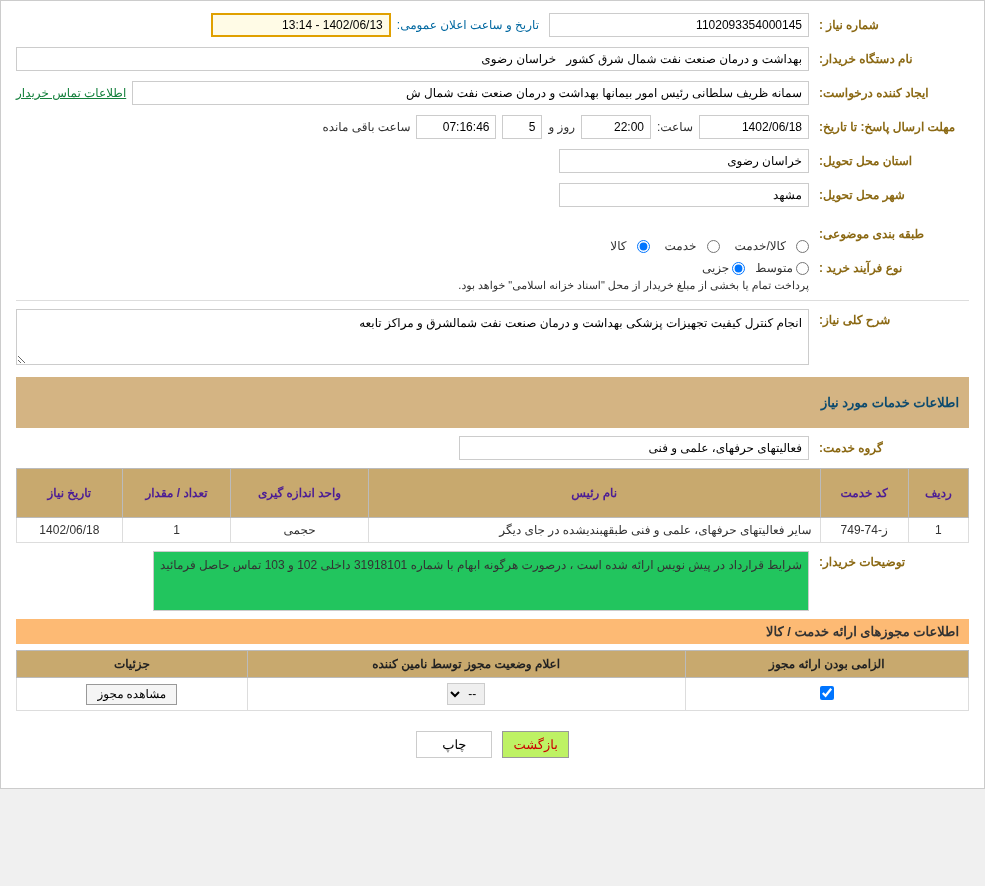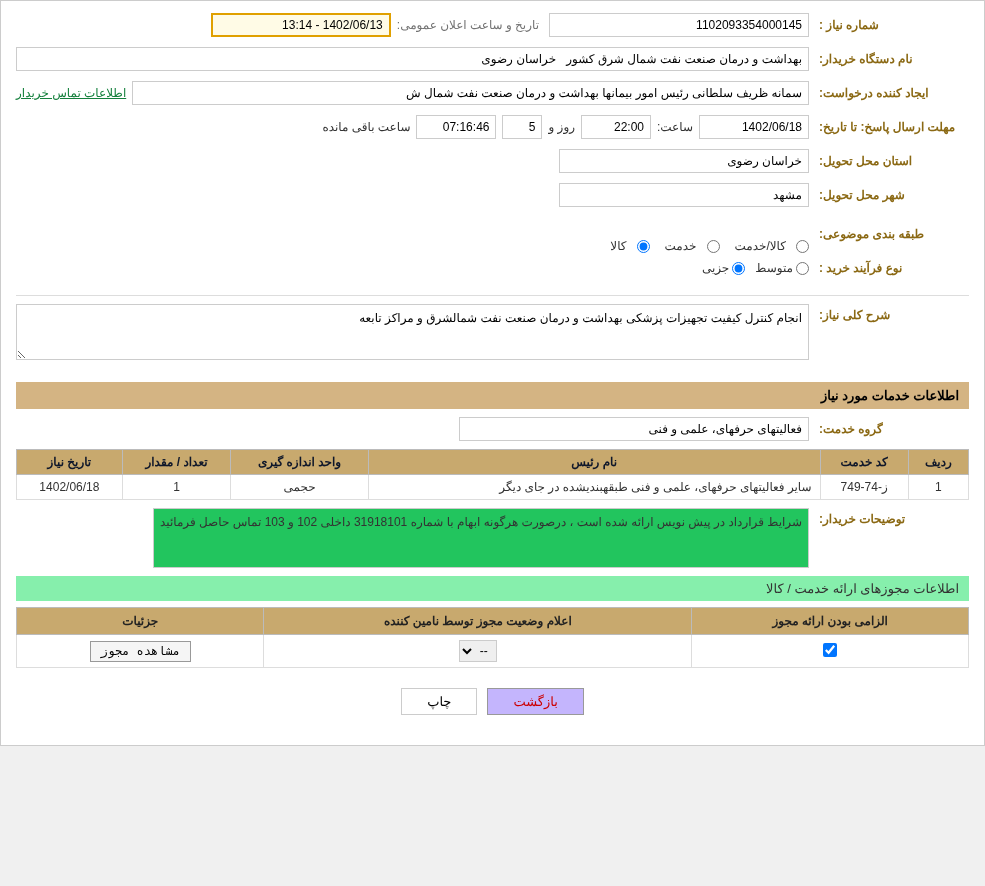--- a/index.html
+++ b/index.html
@@ -65,25 +65,25 @@
       font-family: Tahoma, Arial, sans-serif;
       direction: rtl;
     }
     .link-blue {
       color: #15803d;
       text-decoration: underline;
       cursor: pointer;
     }
     .section-header {
       background: #d4b483;
-      padding: 6px 10px;
+      padding: 18px 10px;
       font-weight: bold;
       font-size: 13px;
-      color: #000000;
-      margin: 22px 0 6px 0;
+      color: #0c4a6e;
+      margin: 12px 0 6px 0;
       text-align: right;
     }
     .date-time-row {
       display: flex;
       align-items: center;
       gap: 4px;
       flex-direction: row-reverse;
       justify-content: flex-end;
     }
     .radio-group {
@@ -125,24 +125,24 @@
       text-align: right;
     }
     .services-table {
       width: 100%;
       border-collapse: collapse;
       margin-top: 6px;
     }
     .services-table th {
       background: #c8a96e;
       border: 1px solid #bbb;
-      padding: 5px 8px;
+      padding: 17px 8px;
       text-align: center;
       font-size: 12px;
-      color: #0f172a;
+      color: #4c1d95;
     }
     .services-table td {
       border: 1px solid #ddd;
       padding: 5px 8px;
       text-align: center;
       font-size: 12px;
       background: #fff;
     }
     .services-table tr:nth-child(even) td {
       background: #f9f5ee;
@@ -175,21 +175,21 @@
       text-align: center;
       font-size: 12px;
       background: #fff;
     }
     .view-license-btn {
       border: 1px solid #999;
       background: #f5f5f5;
       padding: 2px 10px;
       cursor: pointer;
       font-size: 12px;
-      font-family: Liberation Mono, monospace;
+      font-family: Liberation Serif, serif;
     }
     .select-small {
       border: 1px solid #ccc;
       font-size: 12px;
       padding: 2px 4px;
       font-family: Tahoma, Arial, sans-serif;
       direction: rtl;
     }
     .footer-buttons {
       display: flex;
@@ -199,60 +199,60 @@
     }
     .btn-print {
       background: #fff;
       border: 1px solid #ccc;
       padding: 5px 25px;
       cursor: pointer;
       font-size: 13px;
       font-family: Tahoma, Arial, sans-serif;
     }
     .btn-back {
-      background: #c4b5fd;
+      background: #bef264;
       border: 1px solid #999;
-      padding: 5px 25px;
+      padding: 5px 10px;
       cursor: pointer;
       font-size: 13px;
       font-family: Tahoma, Arial, sans-serif;
       color: #c00;
     }
     .divider {
       border: none;
       border-top: 1px solid #ddd;
       margin: 8px 0;
     }
     .checkbox-small {
       width: 14px;
       height: 14px;
     }
     .sub-section-header {
-      background: #86efac;
+      background: #fdba74;
       padding: 5px 10px;
-      font-weight: normal;
+      font-weight: bold;
       font-size: 13px;
       color: #333;
       margin: 8px 0 5px 0;
       text-align: right;
     }
   </style>
 </head>
 <body>
 
 <div class="page-container">
 
 
   <div class="content-area">
 
     <div class="form-row">
       <span class="form-label">شماره نیاز :</span>
       <div class="form-value">
         <input type="text" class="input-box" style="width: 260px;" readonly="" value="1102093354000145">
-        <span style="margin: 0 10px 0 6px; color:#737373;text-align:center;">تاریخ و ساعت اعلان عمومی:</span>
+        <span style="margin: 0 10px 0 6px; color:#0369a1;text-align:center;">تاریخ و ساعت اعلان عمومی:</span>
         <input type="text" class="highlight-box" style="width: 180px;" readonly="" value="1402/06/13 - 13:14">
       </div>
     </div>
 
     <div class="form-row">
       <span class="form-label">نام دستگاه خریدار:</span>
       <div class="form-value">
         <input type="text" class="input-box input-full" readonly="" value="بهداشت و درمان صنعت نفت شمال شرق کشور   خراسان رضوی" style="">
       </div>
     </div>
@@ -320,20 +320,21 @@
         <div class="process-type-row">
           <div class="process-option">
             <input type="radio" name="process" style="">
             <span>متوسط</span>
           </div>
           <div class="process-option">
             <input type="radio" name="process" checked="" style="">
             <span>جزیی</span>
           </div>
         </div>
+        <div style="color:#333; font-size:11px;">پرداخت تمام یا بخشی از مبلغ خریدار از محل "اسناد خزانه اسلامی" خواهد بود.</div>
       </div>
     </div>
 
     <hr class="divider">
 
     <div class="form-row" style="align-items:flex-start;">
       <span class="form-label" style="padding-top:4px;">شرح کلی نیاز:</span>
       <div class="form-value">
         <textarea class="description-box" rows="3" style="width: 100%; resize: vertical;">انجام کنترل کیفیت تجهیزات پزشکی بهداشت و درمان صنعت نفت شمالشرق و مراکز تابعه</textarea>
       </div>

